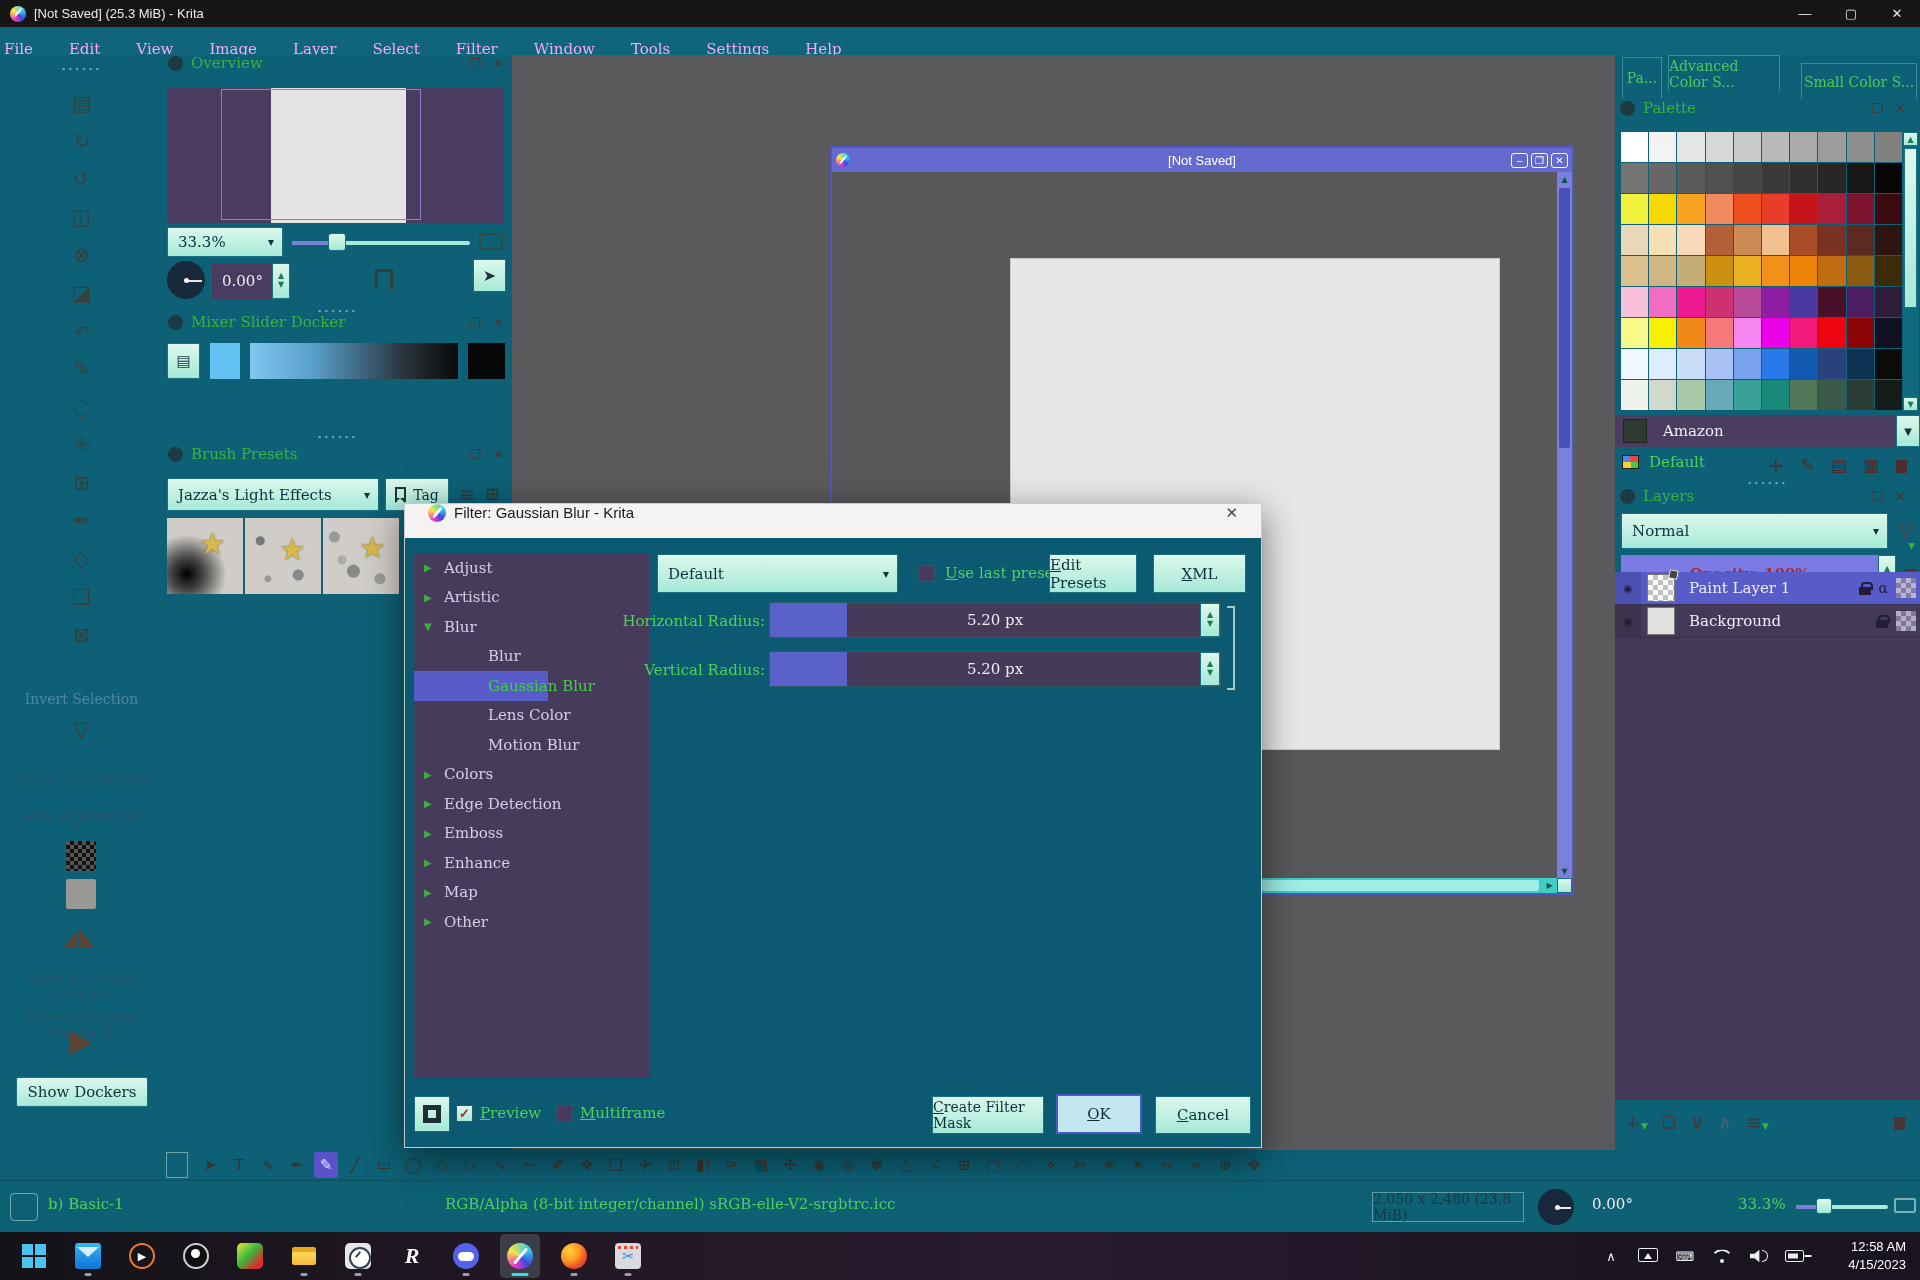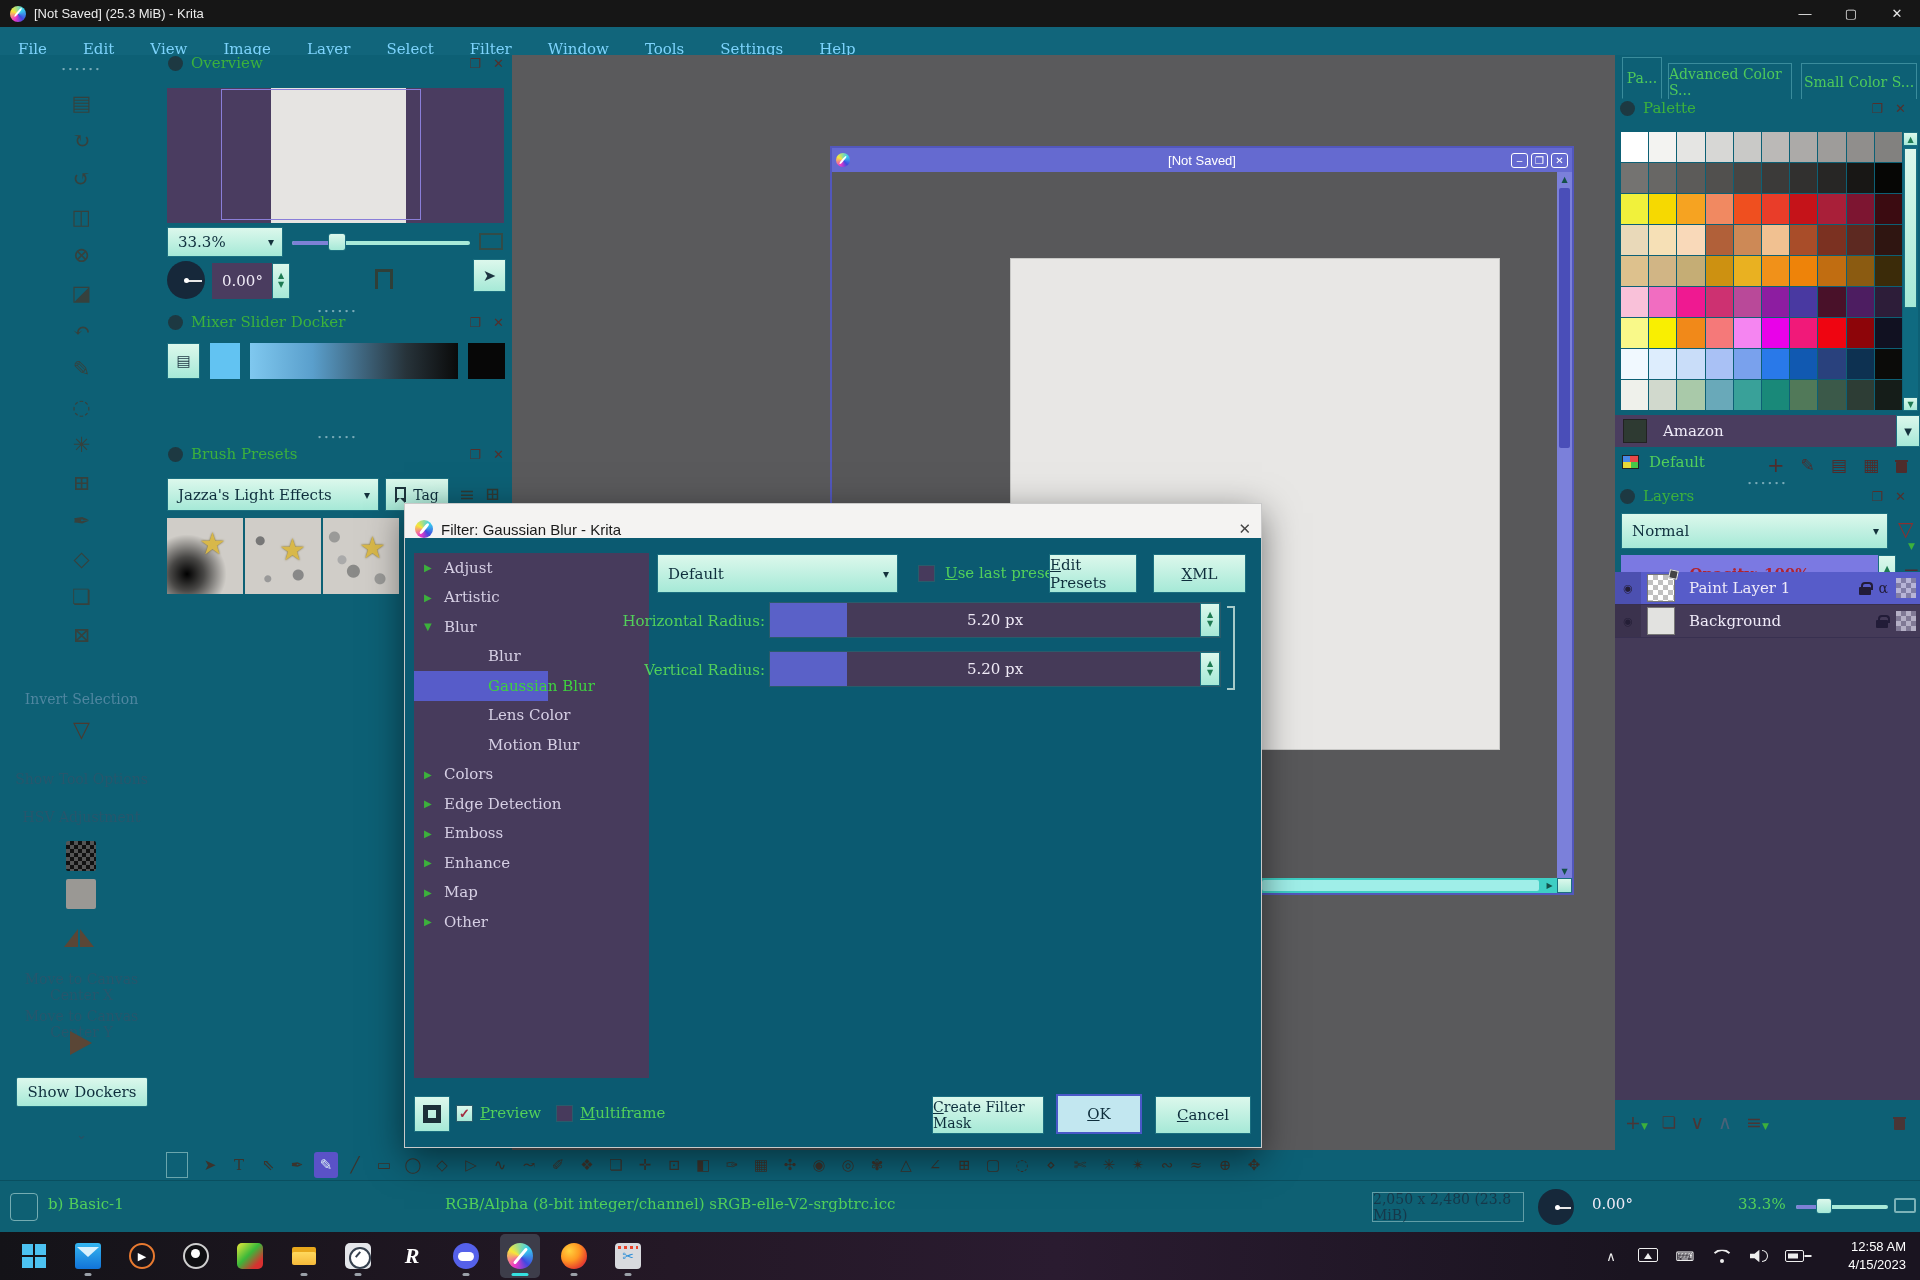--- a/index.html
+++ b/index.html
@@ -8,21 +8,21 @@
 .screen{position:relative;width:1920px;height:1280px;background:#0d6075}
 
 .titlebar{position:absolute;top:0;left:0;width:1920px;height:27px;background:#161616;display:flex;align-items:center;font:13px "Liberation Sans",sans-serif;color:#ececec}
 .titlebar .ttext{margin-left:8px}
 .winbtns{margin-left:auto;display:flex}
 .winbtn{width:46px;height:27px;display:flex;align-items:center;justify-content:center;font:13px "Liberation Sans",sans-serif;color:#e8e8e8}
 .krita-logo{position:relative;border-radius:50%;background:conic-gradient(from 210deg,#f038c8,#f8e838 25%,#38d0f0 55%,#4048e0 80%,#f038c8);flex:none}
 .krita-logo::after{content:"";position:absolute;left:45%;top:12%;width:14%;height:70%;background:#fff;border-radius:40%;transform:rotate(40deg)}
 .lg16{width:16px;height:16px;margin-left:10px}
 .lg18{width:18px;height:18px}
-.menubar{position:absolute;top:27px;left:0;width:1920px;height:44px;background:#11657b;border-bottom:1px solid #0a4a5c;display:flex;align-items:center;gap:36px;padding-left:18px;font-size:15px;color:#7dd3fc}
+.menubar{position:absolute;top:27px;left:0;width:1920px;height:44px;background:#11657b;border-bottom:1px solid #0a4a5c;display:flex;align-items:center;gap:36px;padding-left:4px;font-size:15px;color:#f0abfc}
 .mn{display:inline-block}
 .mn::first-letter{text-decoration:underline}
 
 .mint{background:linear-gradient(180deg,#dcf8ec,#a6e9d7);border:1px solid #1b6f80;color:#0e2e3c}
 .combo{position:relative;display:flex;align-items:center;padding:0 24px 0 10px;font-size:15px}
 .combo::after{content:"▾";position:absolute;right:8px;color:#14323c;font-size:12px}
 .dots{position:absolute;color:rgba(215,235,240,.55);font-size:8px;letter-spacing:2px;text-align:center;width:100%}
 .dk-title{position:absolute;display:flex;align-items:center;gap:8px;font-size:15px;color:#3cb13c}
 .dk-circle{width:15px;height:15px;border-radius:50%;background:#1d3942;flex:none}
 .dk-btns{position:absolute;display:flex;gap:12px;color:#53302c;font-size:13px}
@@ -82,21 +82,21 @@
 .canvas-white{position:absolute;left:178px;top:110px;width:490px;height:492px;background:#e8e7e5;border:1px solid #c8c8c6}
 .vsb{position:absolute;right:0;top:24px;bottom:15px;width:15px;background:#7b80da}
 .vsb .ar{position:absolute;left:0;width:15px;height:14px;display:flex;align-items:center;justify-content:center;font-size:8px;color:#14504a}
 .vsb .hd{position:absolute;left:2px;width:11px;background:#4a4eb8;border-radius:2px}
 .hsb{position:absolute;left:0;right:15px;bottom:0;height:15px;background:#3ecec4}
 .hsb .ar{position:absolute;top:0;width:15px;height:15px;display:flex;align-items:center;justify-content:center;font-size:8px;color:#14504a}
 .hsb .hd{position:absolute;top:2px;height:11px;background:#9feee8;border-radius:2px}
 .sb-corner{position:absolute;right:0;bottom:0;width:15px;height:15px}
 
 .dialog{position:absolute;left:404px;top:503px;width:858px;height:645px;background:#0b5a71;border:1px solid #c9c9c9;box-shadow:0 10px 34px rgba(0,0,0,.5);z-index:40}
-.dlg-title{position:absolute;left:0;top:0;right:0;height:34px;background:#f4f3f2;display:flex;align-items:flex-end;gap:8px;padding:0 10px;font:15px "Liberation Sans",sans-serif;color:#1a1a1a}
+.dlg-title{position:absolute;left:0;top:0;right:0;height:34px;background:#f4f3f2;display:flex;align-items:flex-start;gap:8px;padding:0 23px;font:15px "Liberation Sans",sans-serif;color:#1a1a1a}
 .dlg-close{margin-left:auto;color:#444;font-size:15px}
 .cat-list{position:absolute;left:9px;top:49px;width:235px;height:525px;background:#473b5c;overflow:hidden}
 .cat{position:relative;height:29.5px;display:flex;align-items:center;padding-left:10px}
 .cat .arr{width:20px;color:#3cb13c;font-size:10px;position:relative;z-index:1}
 .cat .lbl{color:#d6cfe4;font-size:15px;position:relative;z-index:1}
 .cat.indent{padding-left:54px}
 .cat.selected::before{content:"";position:absolute;left:0;top:0;bottom:0;width:134px;background:#575cc9}
 .cat.selected .lbl{color:#3fd23f}
 .dlg-combo{position:absolute;left:252px;top:50px;width:241px;height:39px}
 .dlg-chk{position:absolute;width:17px;height:17px;background:#473a5c;border:1px solid #2a5b6b}
@@ -352,21 +352,21 @@
         <span class="ar" style="left:0">◀</span>
         <div class="hd" style="left:430px;right:18px"></div>
         <span class="ar" style="right:0">▶</span>
       </div>
       <div class="sb-corner mint"></div>
     </div>
   </div>
 
   <div class="right-panel">
     <div class="rp-tab" style="left:7px;top:2px;width:40px;height:42px;border-bottom:1px solid #0d6075;z-index:2">Pa...</div>
-    <div class="rp-tab" style="left:53px;top:8px;width:124px;height:36px">Advanced Color S...</div>
+    <div class="rp-tab" style="left:53px;top:0;width:112px;height:36px">Advanced Color S...</div>
     <div class="rp-tab" style="left:186px;top:8px;width:116px;height:36px">Small Color S...</div>
 
     <div class="dk-title" style="left:5px;top:44px">
       <span class="dk-circle"></span>
       <span>Palette</span>
     </div>
     <div class="dk-btns" style="right:14px;top:46px">
       <span>❐</span>
       <span>✕</span>
     </div>

